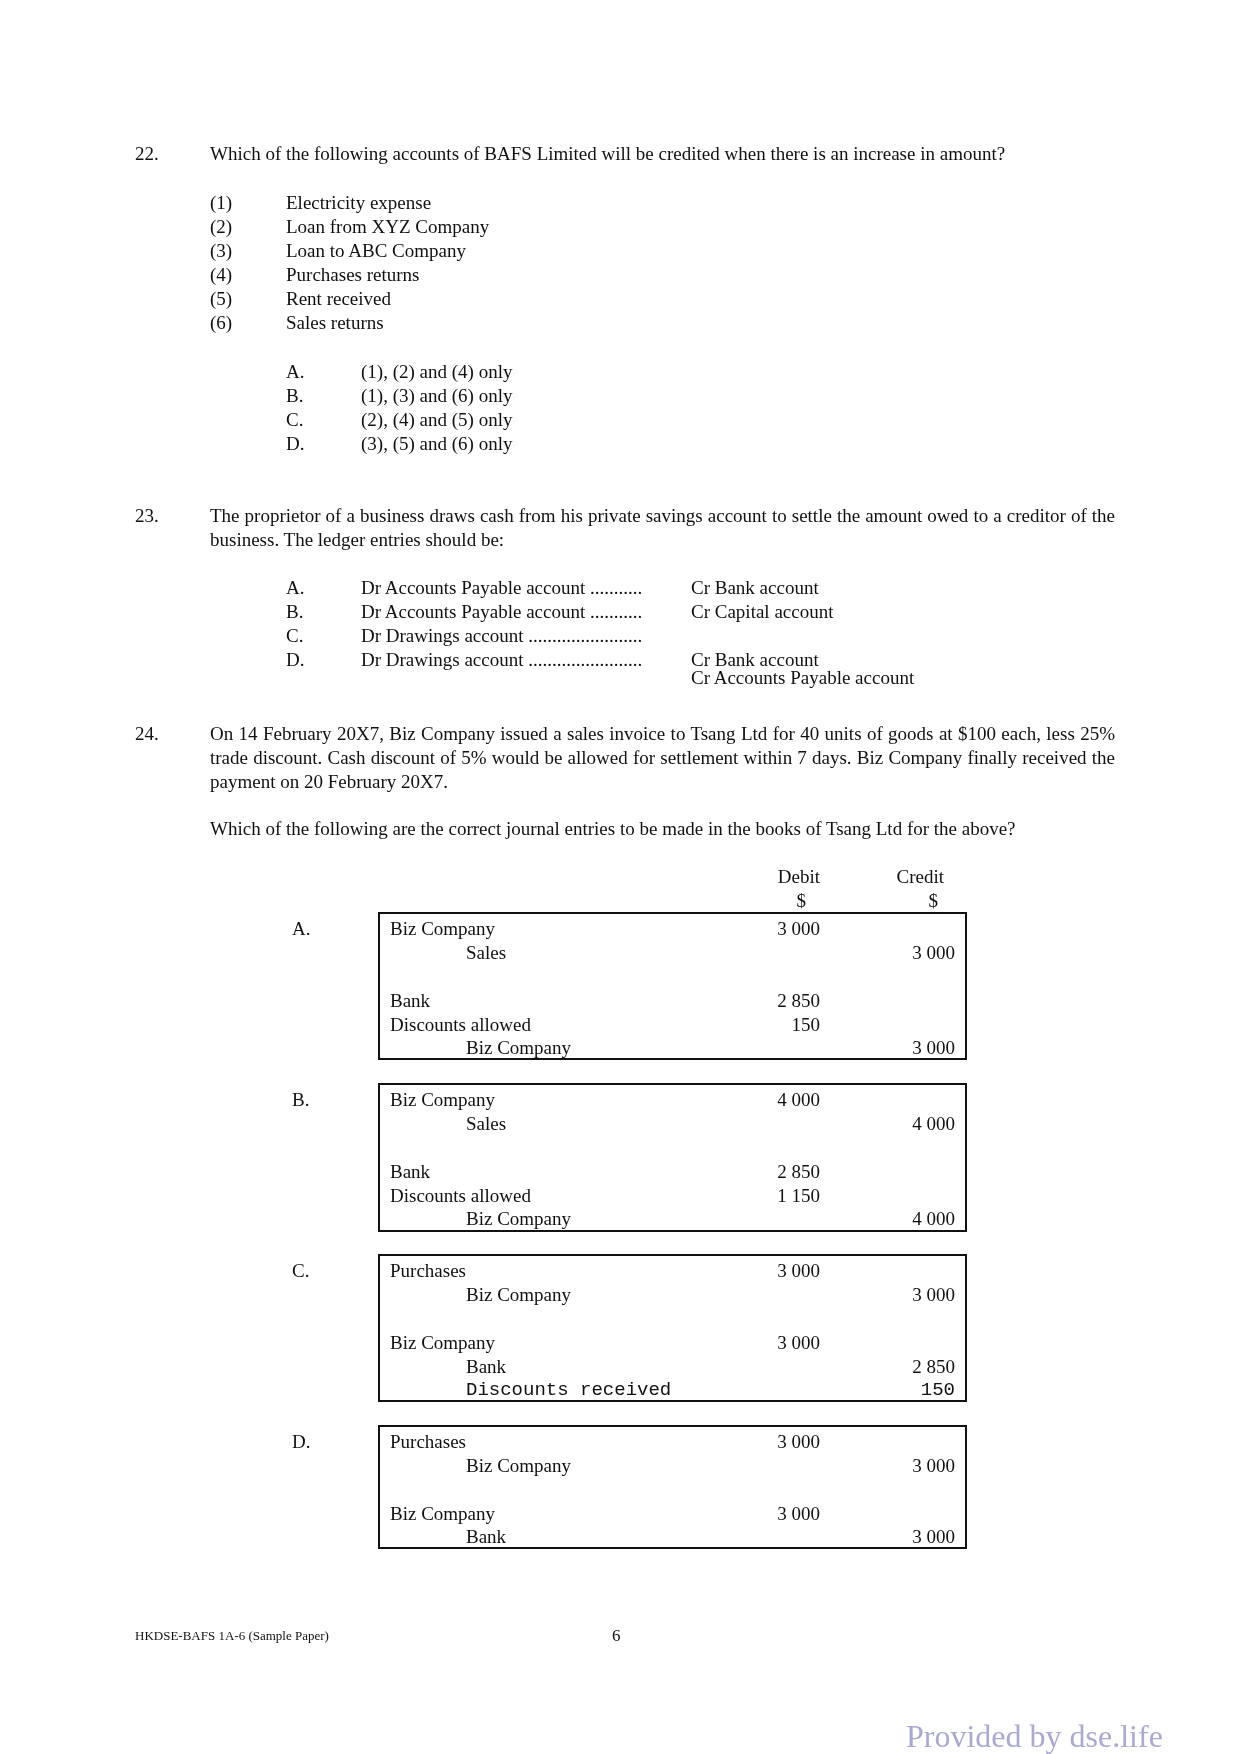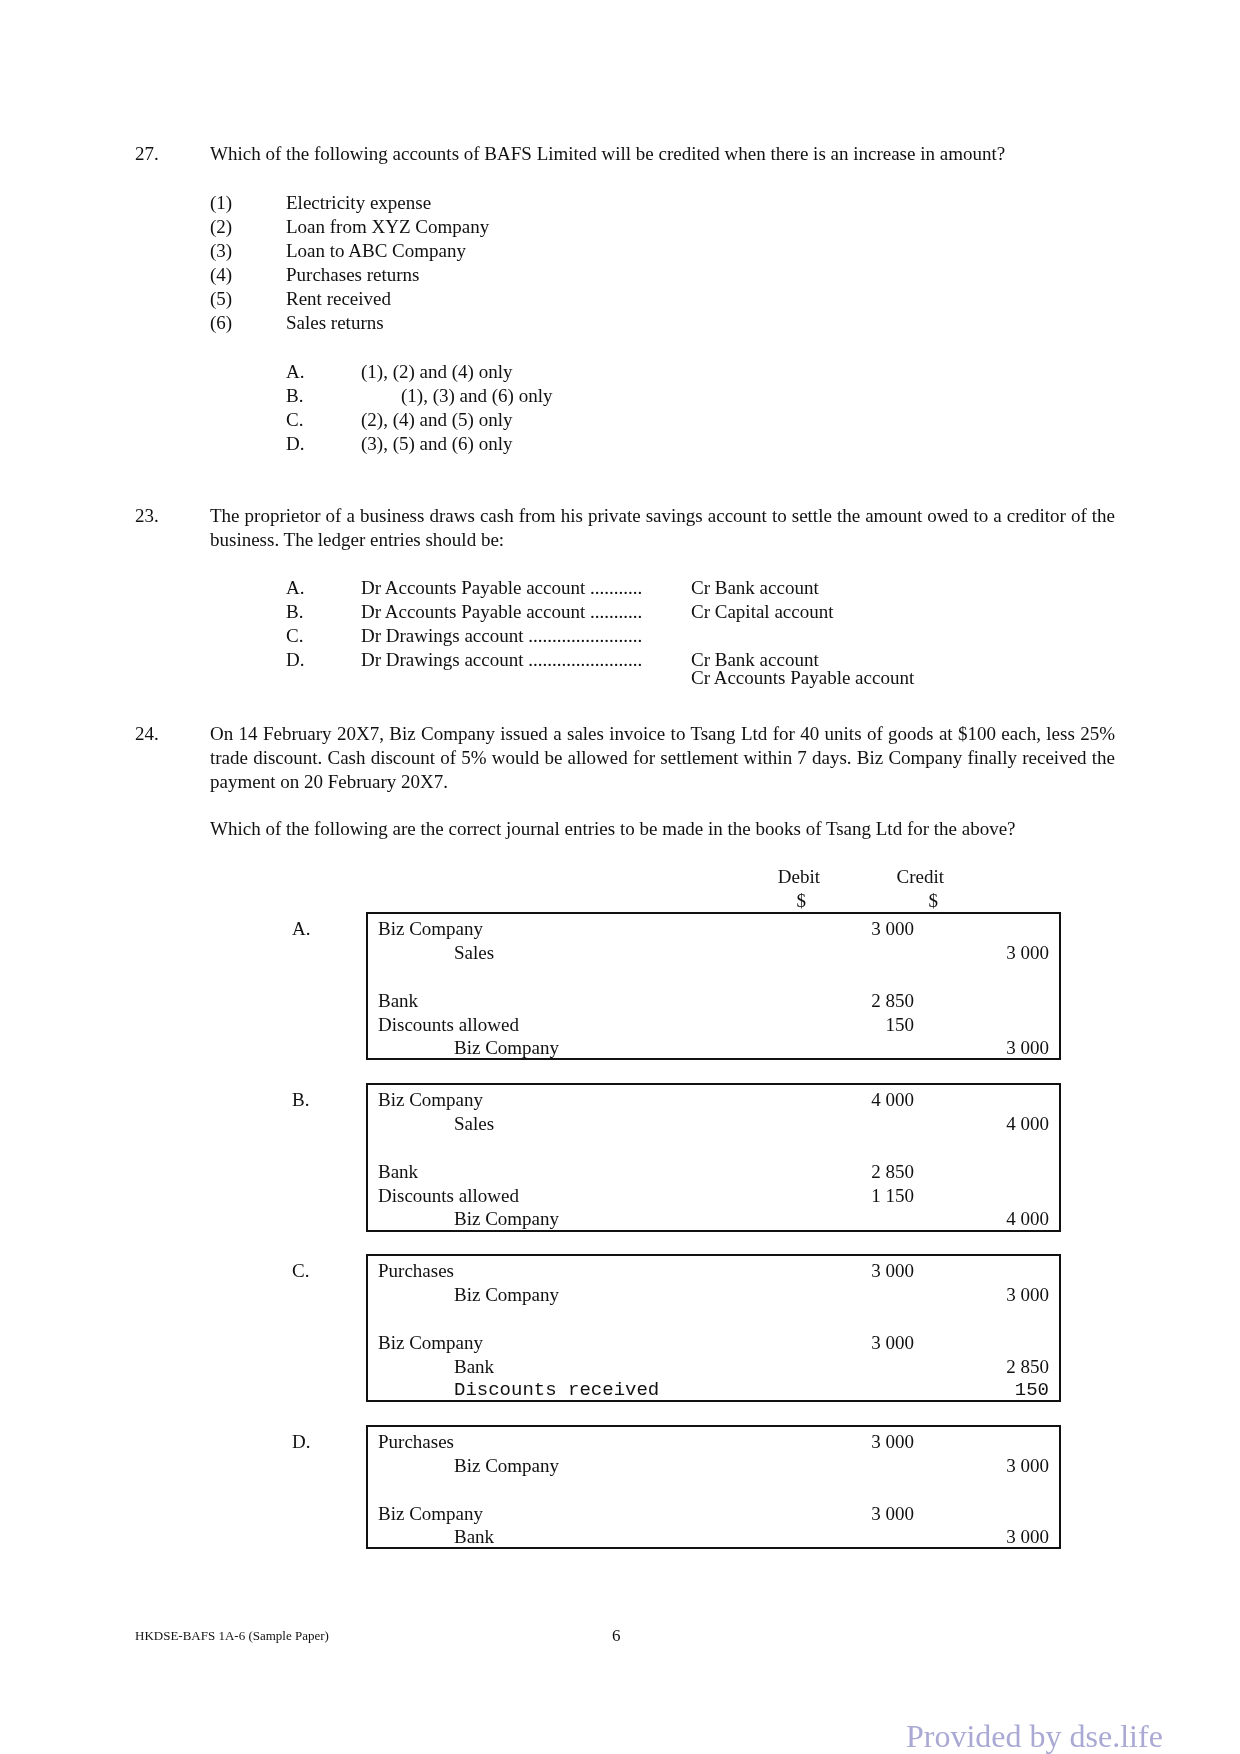--- a/index.html
+++ b/index.html
@@ -9,36 +9,36 @@
   .qnum { left:135px; }
   .qtext { left:210px; width:905px; white-space:normal; text-align:justify; text-align-last:left; }
   .qtext.single { text-align:right; }
   .item-num { left:210px; }
   .item-text { left:286px; }
   .opt-letter { left:286px; }
   .opt-text { left:361px; }
   .opt-dr { left:361px; width:310px; overflow:hidden; }
   .opt-cr { left:691px; }
   .je-letter { left:292px; }
-  .je-box { position:absolute; left:366px; width:695px; border:2px solid #111; box-sizing:border-box; }
+  .je-box { position:absolute; left:378px; width:589px; border:2px solid #111; box-sizing:border-box; }
   .je-row { position:absolute; left:10px; right:10px; height:24px; line-height:24px; }
   .je-acct { position:absolute; left:0; }
   .je-acct.indent { left:76px; }
   .je-debit { position:absolute; right:135px; text-align:right; }
   .je-credit { position:absolute; right:0; text-align:right; }
   .col-head { text-align:right; }
   .footer-left { left:135px; font-size:13px; }
   .footer-page { left:612px; font-size:17px; }
   .watermark { left:906px; top:1718px; font-size:32px; line-height:36px; color:#a9a9d4;
                border-bottom:2px solid #b8b8dc; padding-bottom:0; }
 </style>
 </head>
 <body>
 
-<div class="abs qnum" style="top:142px;">27.</div>
+<div class="abs qnum" style="top:142px;">22.</div>
 <div class="abs qtext single" style="top:142px;">Which of the following accounts of BAFS Limited will be credited when there is an increase in amount?</div>
 
 <div>
   <div class="abs item-num" style="top:191px;">(1)</div>
   <div class="abs item-text" style="top:191px;">Electricity expense</div>
   <div class="abs item-num" style="top:215px;">(2)</div>
   <div class="abs item-text" style="top:215px;">Loan from XYZ Company</div>
   <div class="abs item-num" style="top:239px;">(3)</div>
   <div class="abs item-text" style="top:239px;">Loan to ABC Company</div>
   <div class="abs item-num" style="top:263px;">(4)</div>
@@ -46,21 +46,21 @@
   <div class="abs item-num" style="top:287px;">(5)</div>
   <div class="abs item-text" style="top:287px;">Rent received</div>
   <div class="abs item-num" style="top:311px;">(6)</div>
   <div class="abs item-text" style="top:311px;">Sales returns</div>
 </div>
 
 <div>
   <div class="abs opt-letter" style="top:360px;">A.</div>
   <div class="abs opt-text" style="top:360px;">(1), (2) and (4) only</div>
   <div class="abs opt-letter" style="top:384px;">B.</div>
-  <div class="abs opt-text" style="top:384px;margin-left:40px;">(1), (3) and (6) only</div>
+  <div class="abs opt-text" style="top:384px;">(1), (3) and (6) only</div>
   <div class="abs opt-letter" style="top:408px;">C.</div>
   <div class="abs opt-text" style="top:408px;">(2), (4) and (5) only</div>
   <div class="abs opt-letter" style="top:432px;">D.</div>
   <div class="abs opt-text" style="top:432px;">(3), (5) and (6) only</div>
 </div>
 
 <div class="abs qnum" style="top:504px;">23.</div>
 <div class="abs qtext" style="top:504px;">The proprietor of a business draws cash from his private savings account to settle the amount owed to a creditor of the business. The ledger entries should be:</div>
 
 <div>

